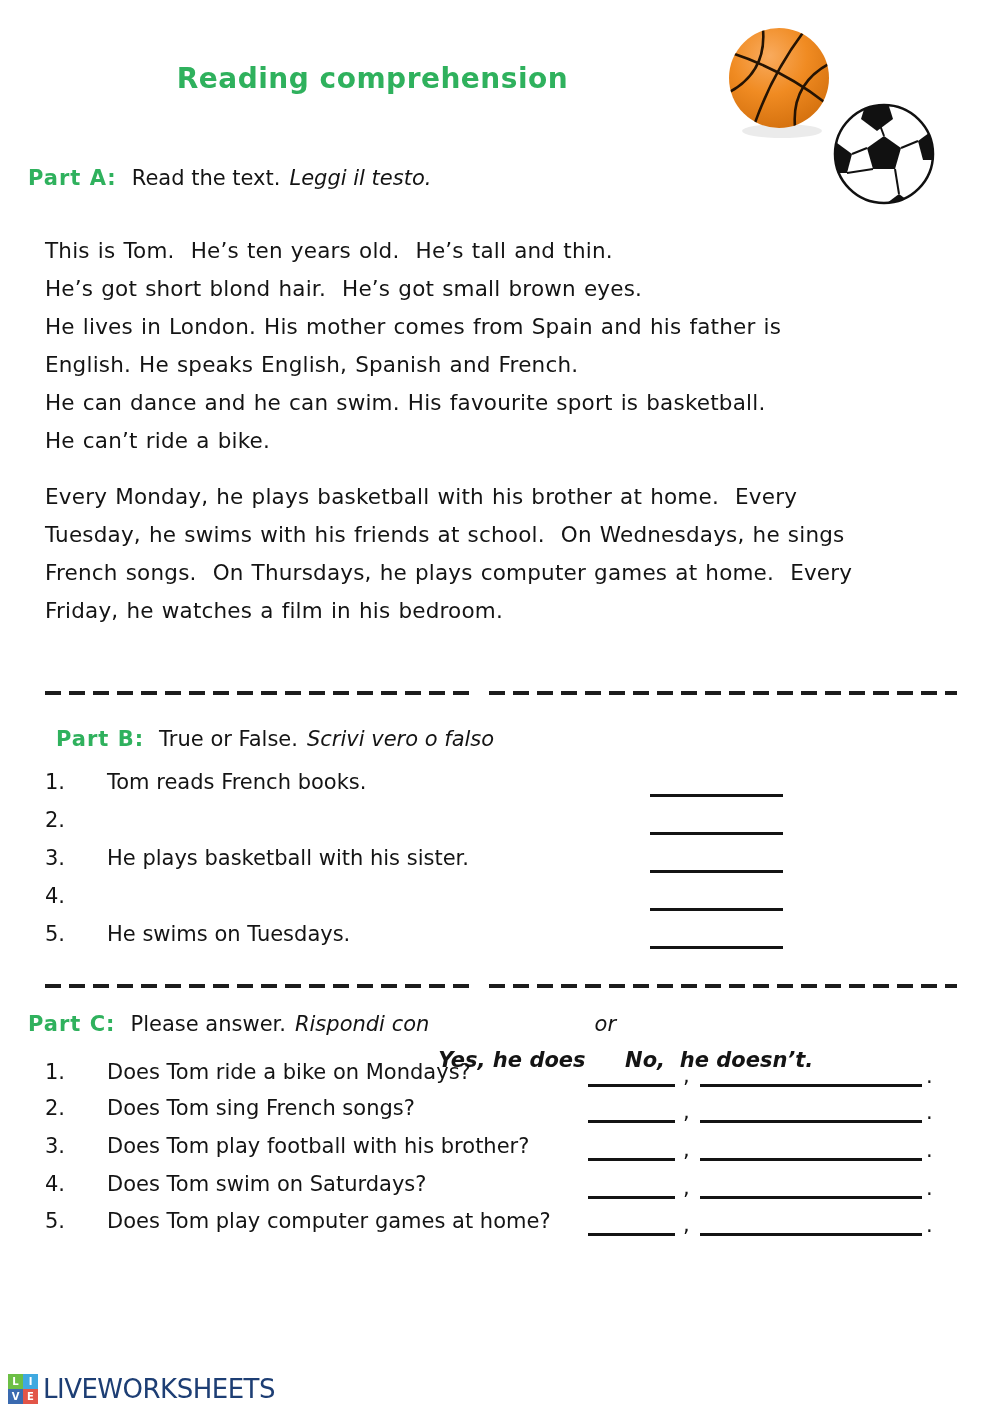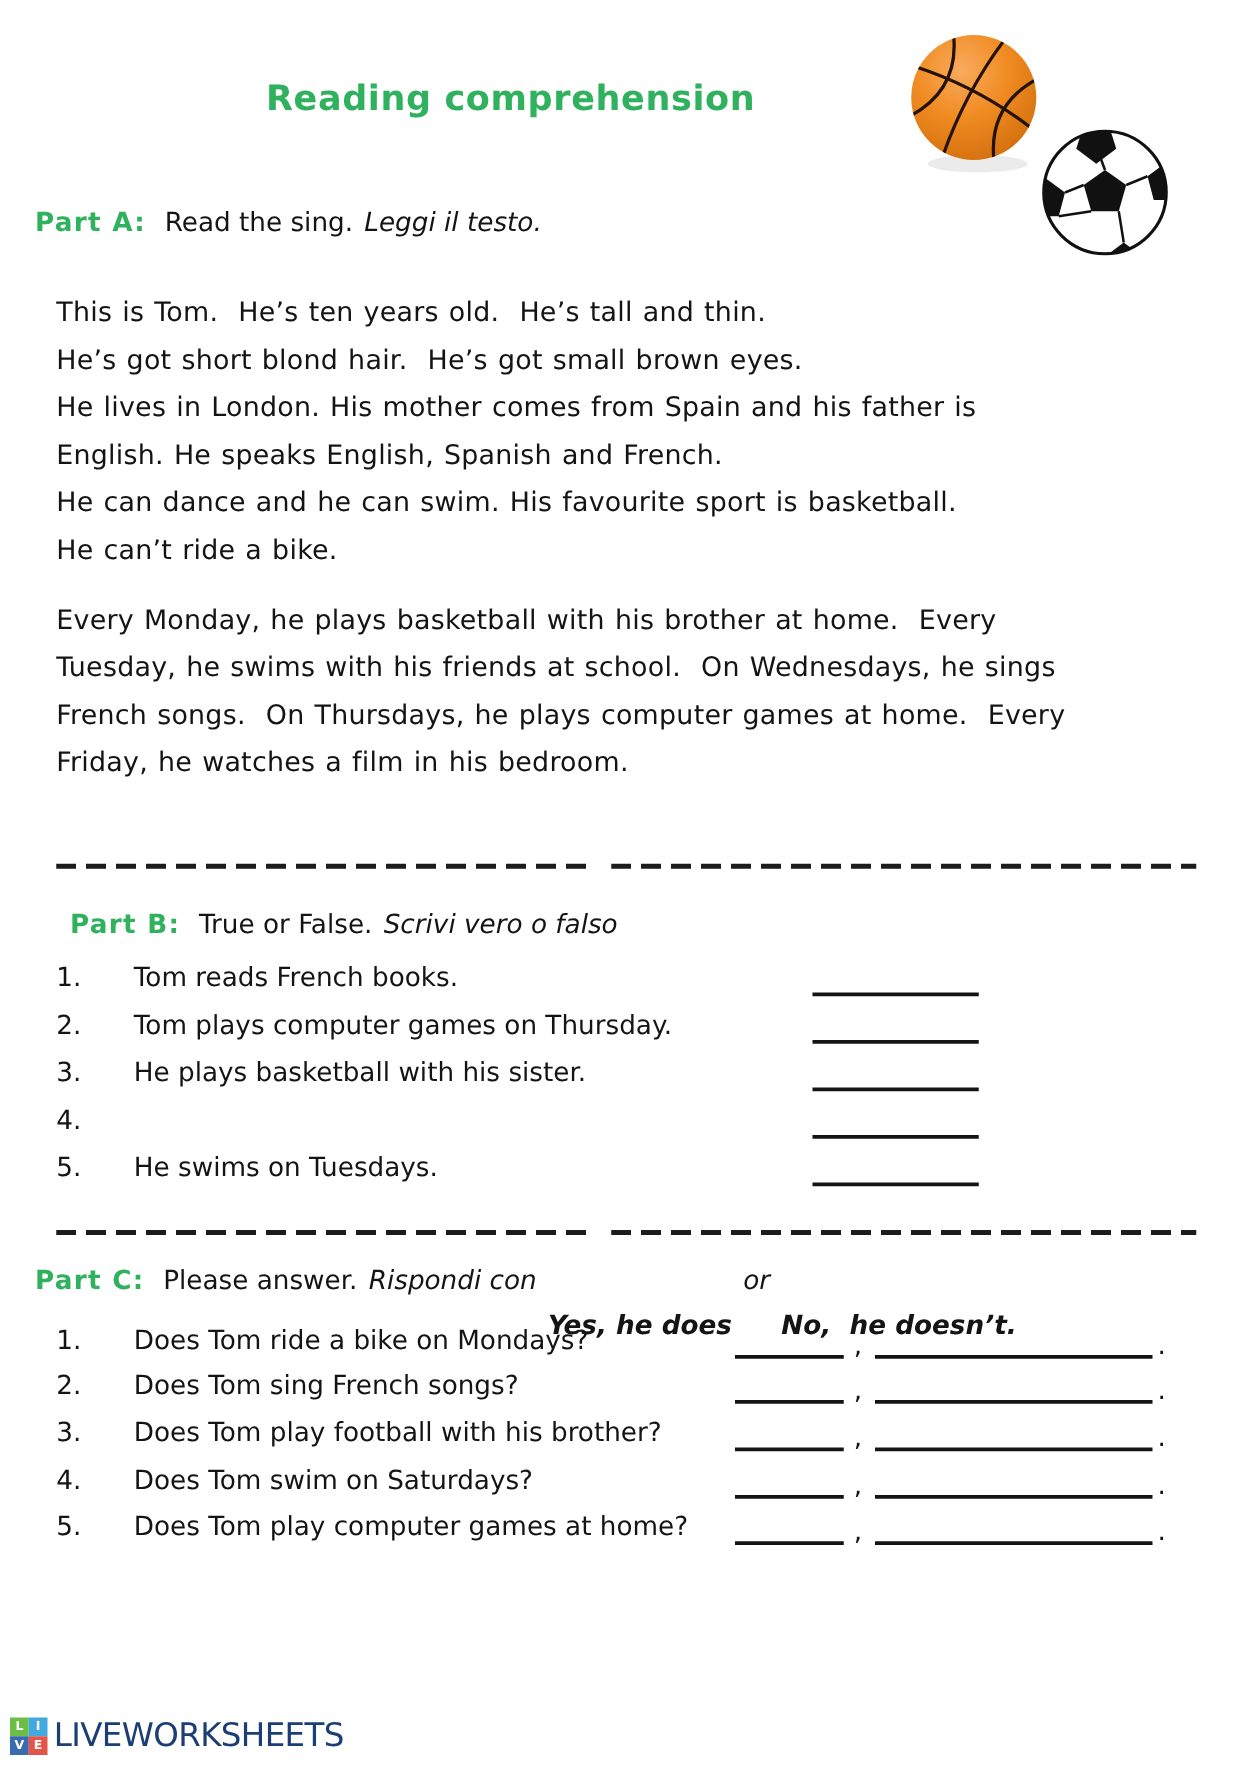--- a/index.html
+++ b/index.html
@@ -3,21 +3,21 @@
 <meta charset="utf-8">
 <style>
   html,body{margin:0;padding:0;background:#ffffff;}
   .sheet{
     position:relative;width:1000px;height:1413px;background:#ffffff;
     font-family:"DejaVu Sans","Liberation Sans",sans-serif;color:#141414;
     overflow:hidden;
   }
   .title{
     position:absolute;top:62px;left:0;width:745px;margin:0;
-    text-align:center;font-size:28px;font-weight:bold;letter-spacing:.5px;padding-left:36px;
+    text-align:center;font-size:28px;font-weight:bold;letter-spacing:.5px;
   }
   .balls{position:absolute;top:25px;left:722px;}
   .heading{position:absolute;left:28px;font-size:21px;display:flex;align-items:flex-start;gap:9px;white-space:pre;}
   .part-a{top:166px;}
   .part-b{top:727px;}
   .part-c{top:1012px;}
   .plabel{font-weight:bold;letter-spacing:1px;margin-right:6px;}
   .it{font-style:italic;}
   .bi{font-style:italic;font-weight:bold;margin-top:36px;}
   .passage{
@@ -98,21 +98,21 @@
           <polygon points="115,118 130,129 125,148 105,148 100,129"></polygon>
           <polygon points="211,105 226,116 221,135 201,135 196,116"></polygon>
           <polygon points="177,169 193,181 187,200 167,200 161,181"></polygon>
         </g>
       </g>
     </g>
   </svg>
 
   <div class="heading part-a">
     <span class="plabel" style="color: rgb(47, 177, 93);">Part A:</span>
-    <span>Read the sing.</span>
+    <span>Read the text.</span>
     <span class="it">Leggi il testo.</span>
   </div>
 
   <p class="passage p1">This is Tom.  He’s ten years old.  He’s tall and thin.
 He’s got short blond hair.  He’s got small brown eyes.
 He lives in London. His mother comes from Spain and his father is
 English. He speaks English, Spanish and French.
 He can dance and he can swim. His favourite sport is basketball.
 He can’t ride a bike.</p>
   <p class="passage p2">Every Monday, he plays basketball with his brother at home.  Every
@@ -131,21 +131,20 @@
     <span class="it">Scrivi vero o falso</span>
   </div>
 
   <div class="qrow pbrow r1">
     <span class="qnum">1.</span>
     <span class="qtext">Tom reads French books.</span>
     <span class="blank pb-blank"></span>
   </div>
   <div class="qrow pbrow r2">
     <span class="qnum">2.</span>
-    <span class="qtext">Tom plays computer games on Thursday.</span>
     <span class="blank pb-blank"></span>
   </div>
   <div class="qrow pbrow r3">
     <span class="qnum">3.</span>
     <span class="qtext">He plays basketball with his sister.</span>
     <span class="blank pb-blank"></span>
   </div>
   <div class="qrow pbrow r4">
     <span class="qnum">4.</span>
     <span class="blank pb-blank"></span>

